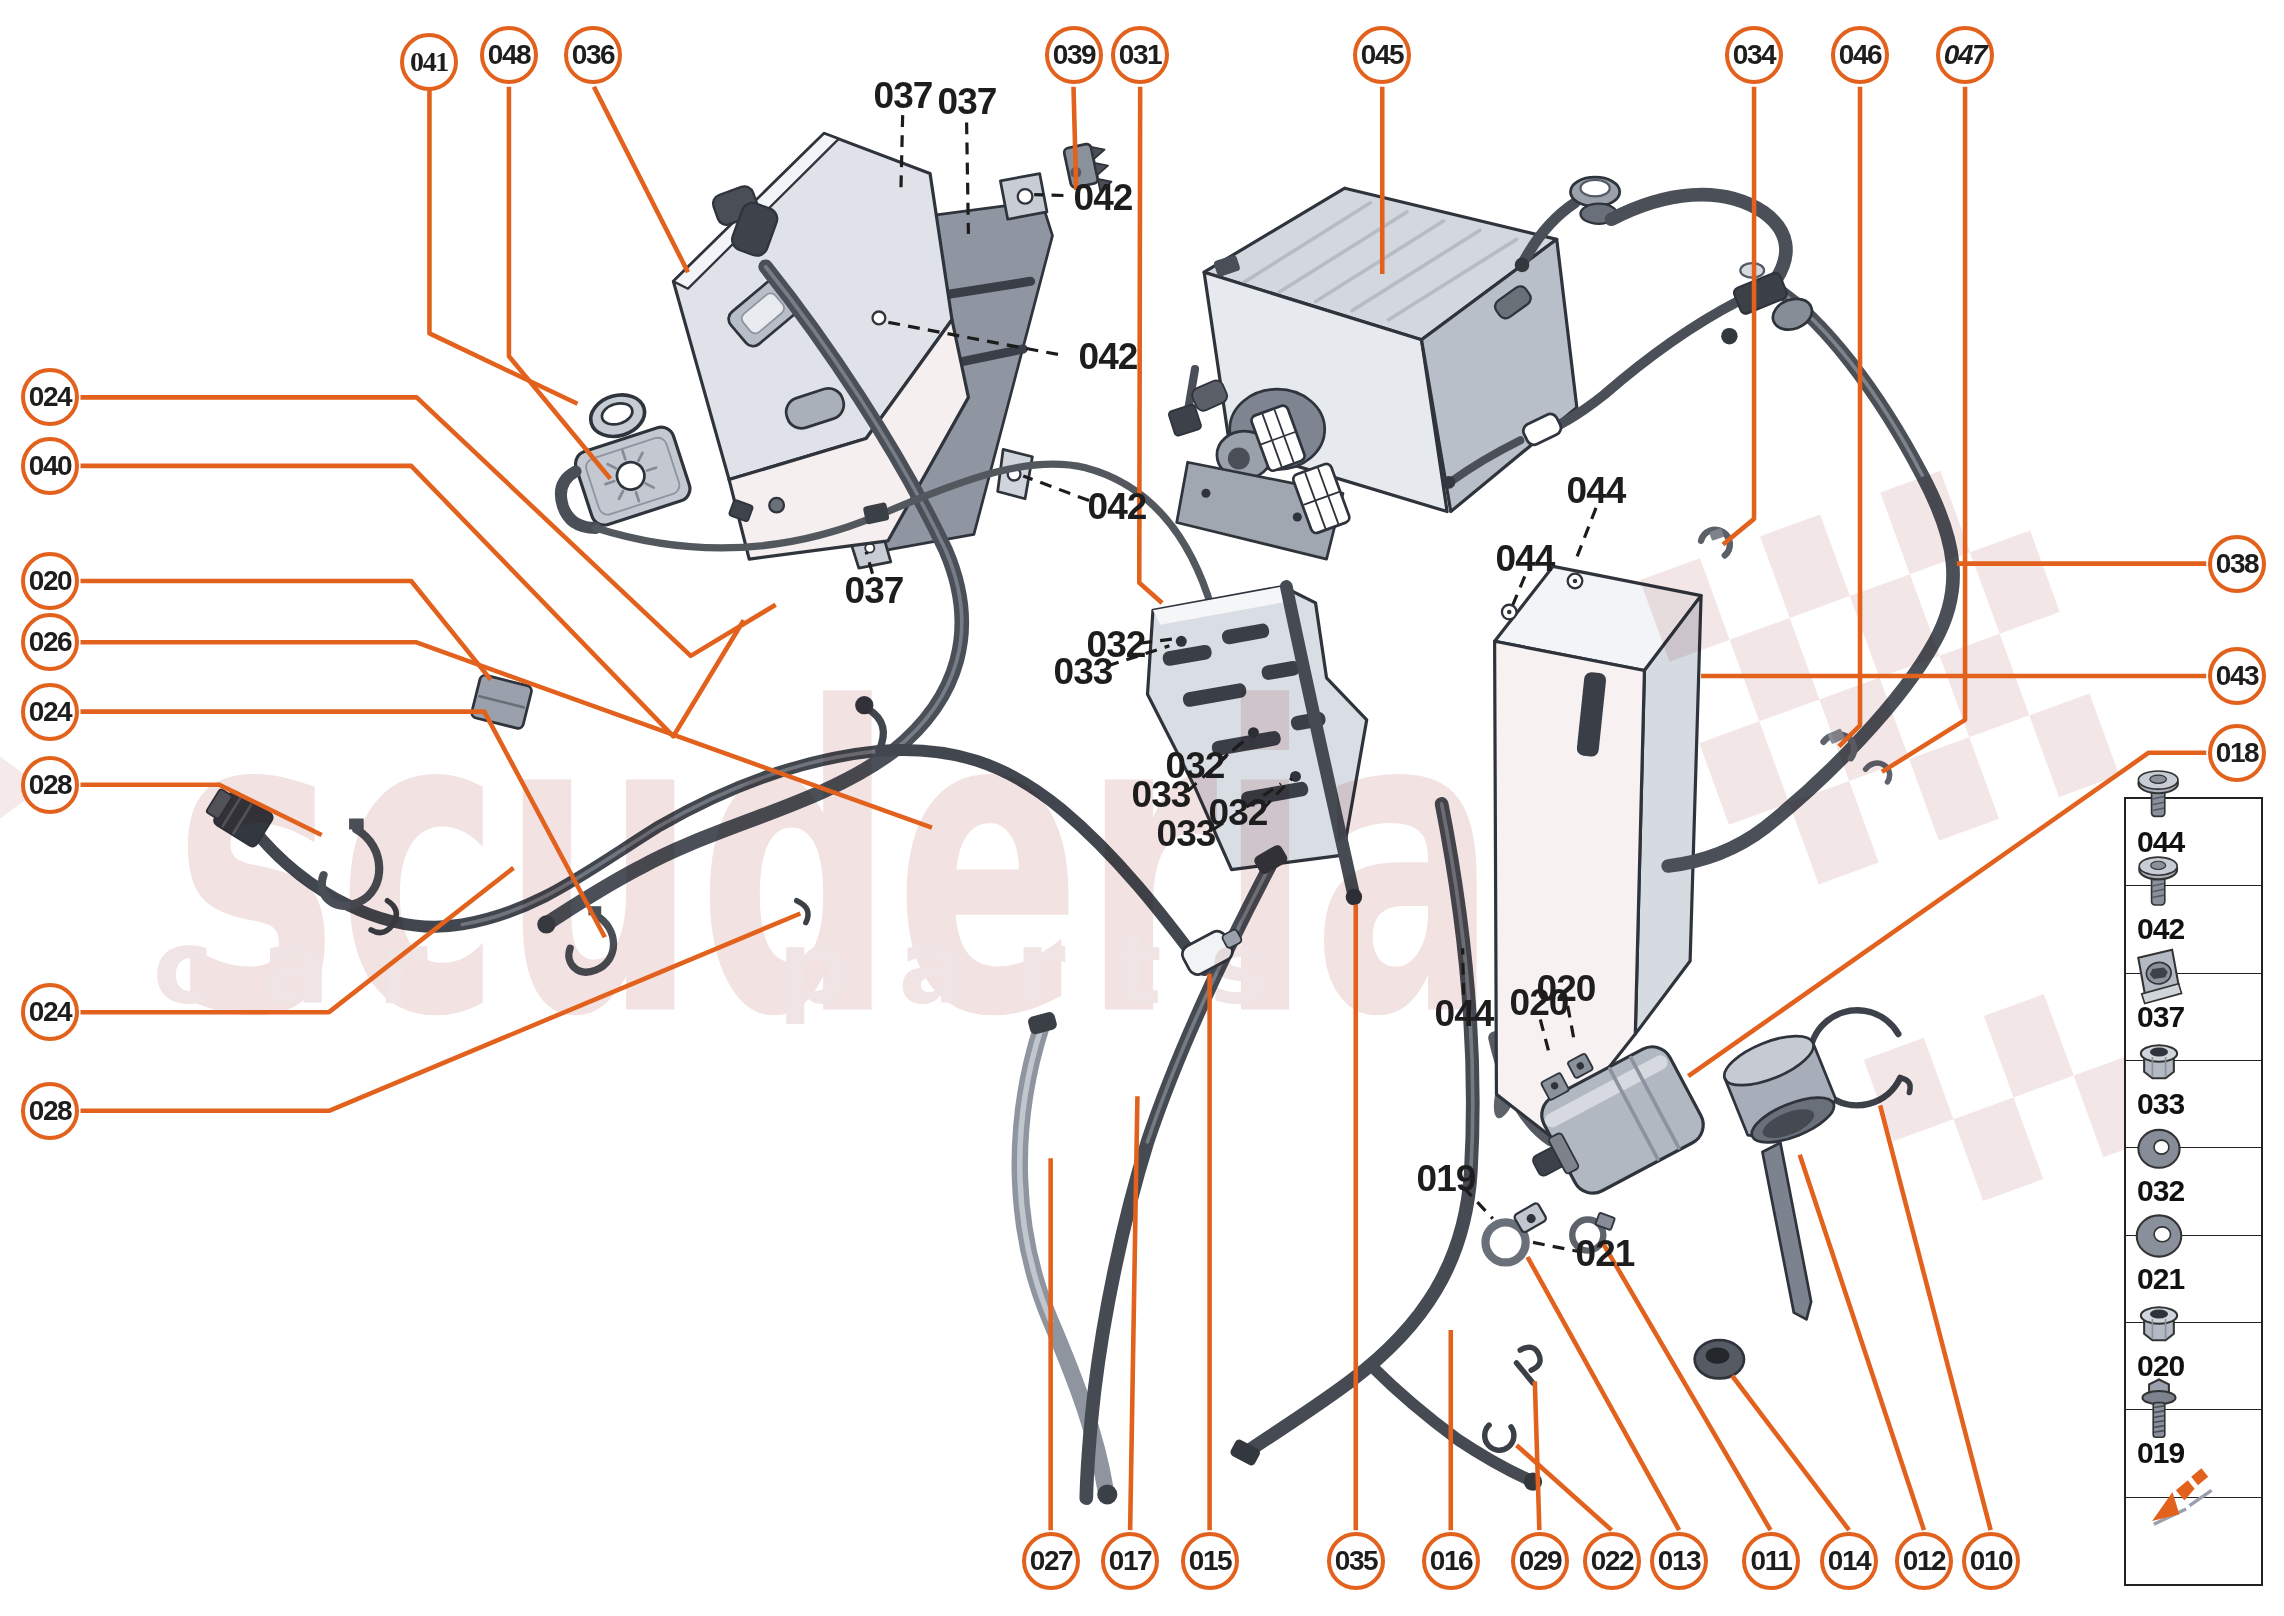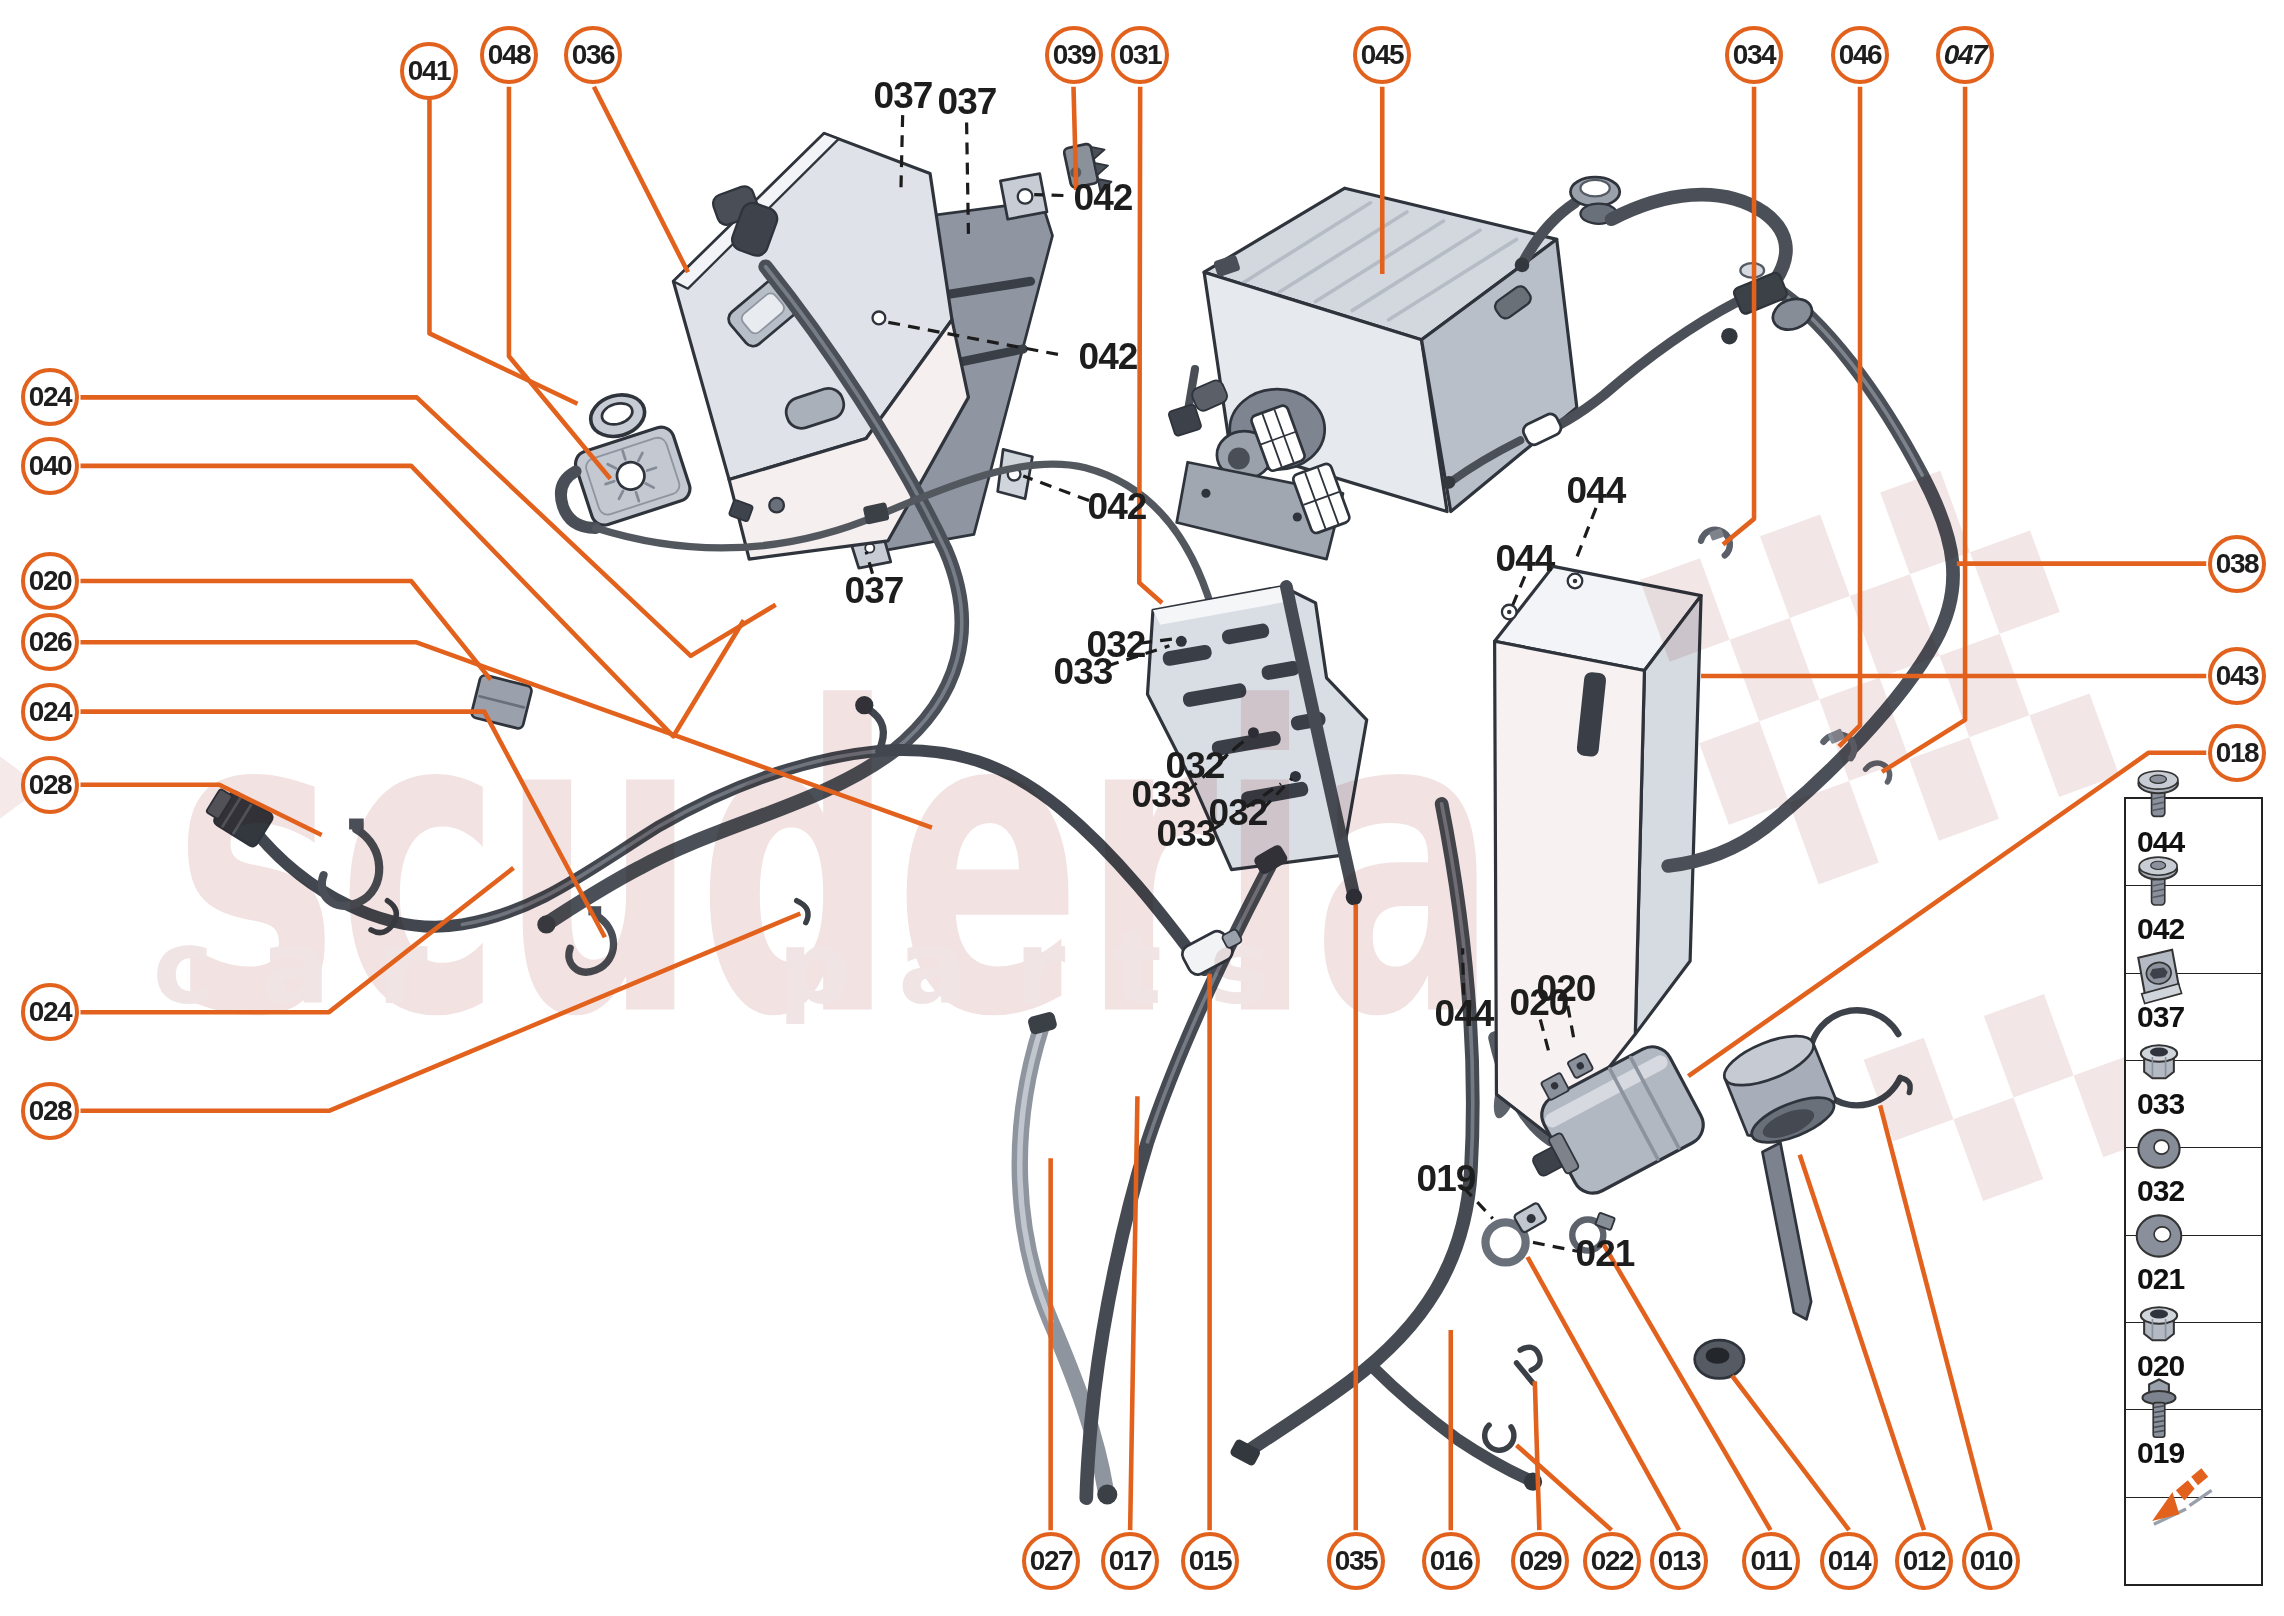--- a/index.html
+++ b/index.html
@@ -373,21 +373,21 @@
         <polyline points="1669,631 1656,662"></polyline>
       <polyline points="1602,1089 1601,1038"></polyline>
         <polyline points="1686,1116 1696,1154"></polyline>
       <polyline points="1716,1101 1724,1144"></polyline>
         <polyline points="1602,1300 1634,1334"></polyline>
       <polyline points="1678,1360 1728,1370"></polyline>
     </g>
   </svg>
 
   <div id="callouts">
-      <div class="callout" style="left: 429px; top: 71px;">
+      <div class="callout" style="left: 429px; top: 62px; font-family: Liberation Serif, serif;">
         <span class="callout-num">041</span>
       </div>
       <div class="callout" style="left: 509px; top: 55px;">
         <span class="callout-num">048</span>
       </div>
       <div class="callout" style="left: 593px; top: 55px; text-align: center;">
         <span class="callout-num">036</span>
       </div>
       <div class="callout" style="left: 1074px; top: 55px;">
         <span class="callout-num">039</span>

